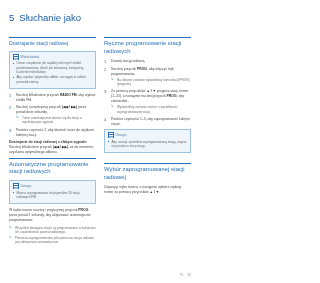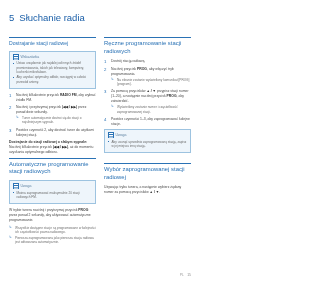--- a/index.html
+++ b/index.html
@@ -211,21 +211,21 @@
   .footer .lang { letter-spacing: 0.2px; }
   .footer .pg { color: #8a8a8a; }
 </style>
 </head>
 <body>
 
 <div class="page">
 
   <div class="chapter">
     <span class="chapter-num">5</span>
-    <span class="chapter-title">Słuchanie radia</span>
+    <span class="chapter-title">Słuchanie jako</span>
   </div>
 
   <div class="cols">
 
     <div class="col">
 
       <div class="sect">
         <div class="sect-title">Dostrajanie stacji radiowej</div>
       </div>
 

